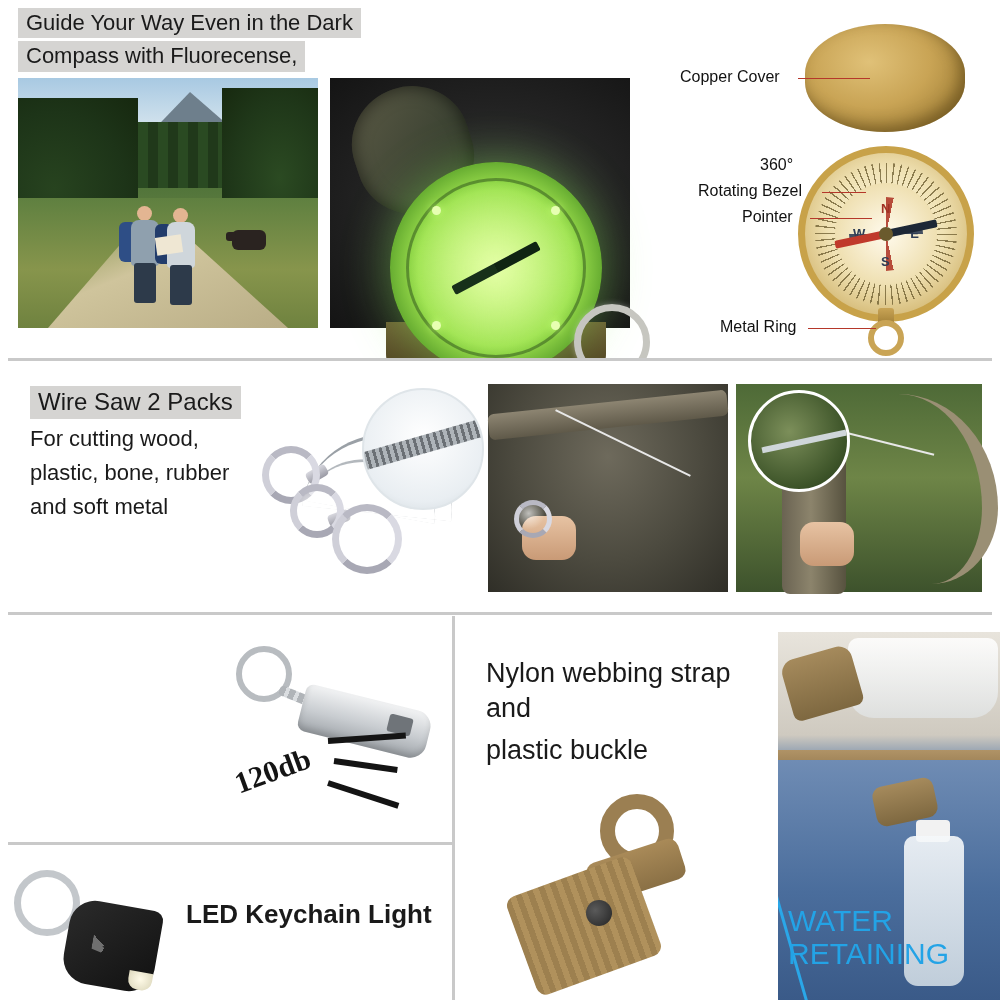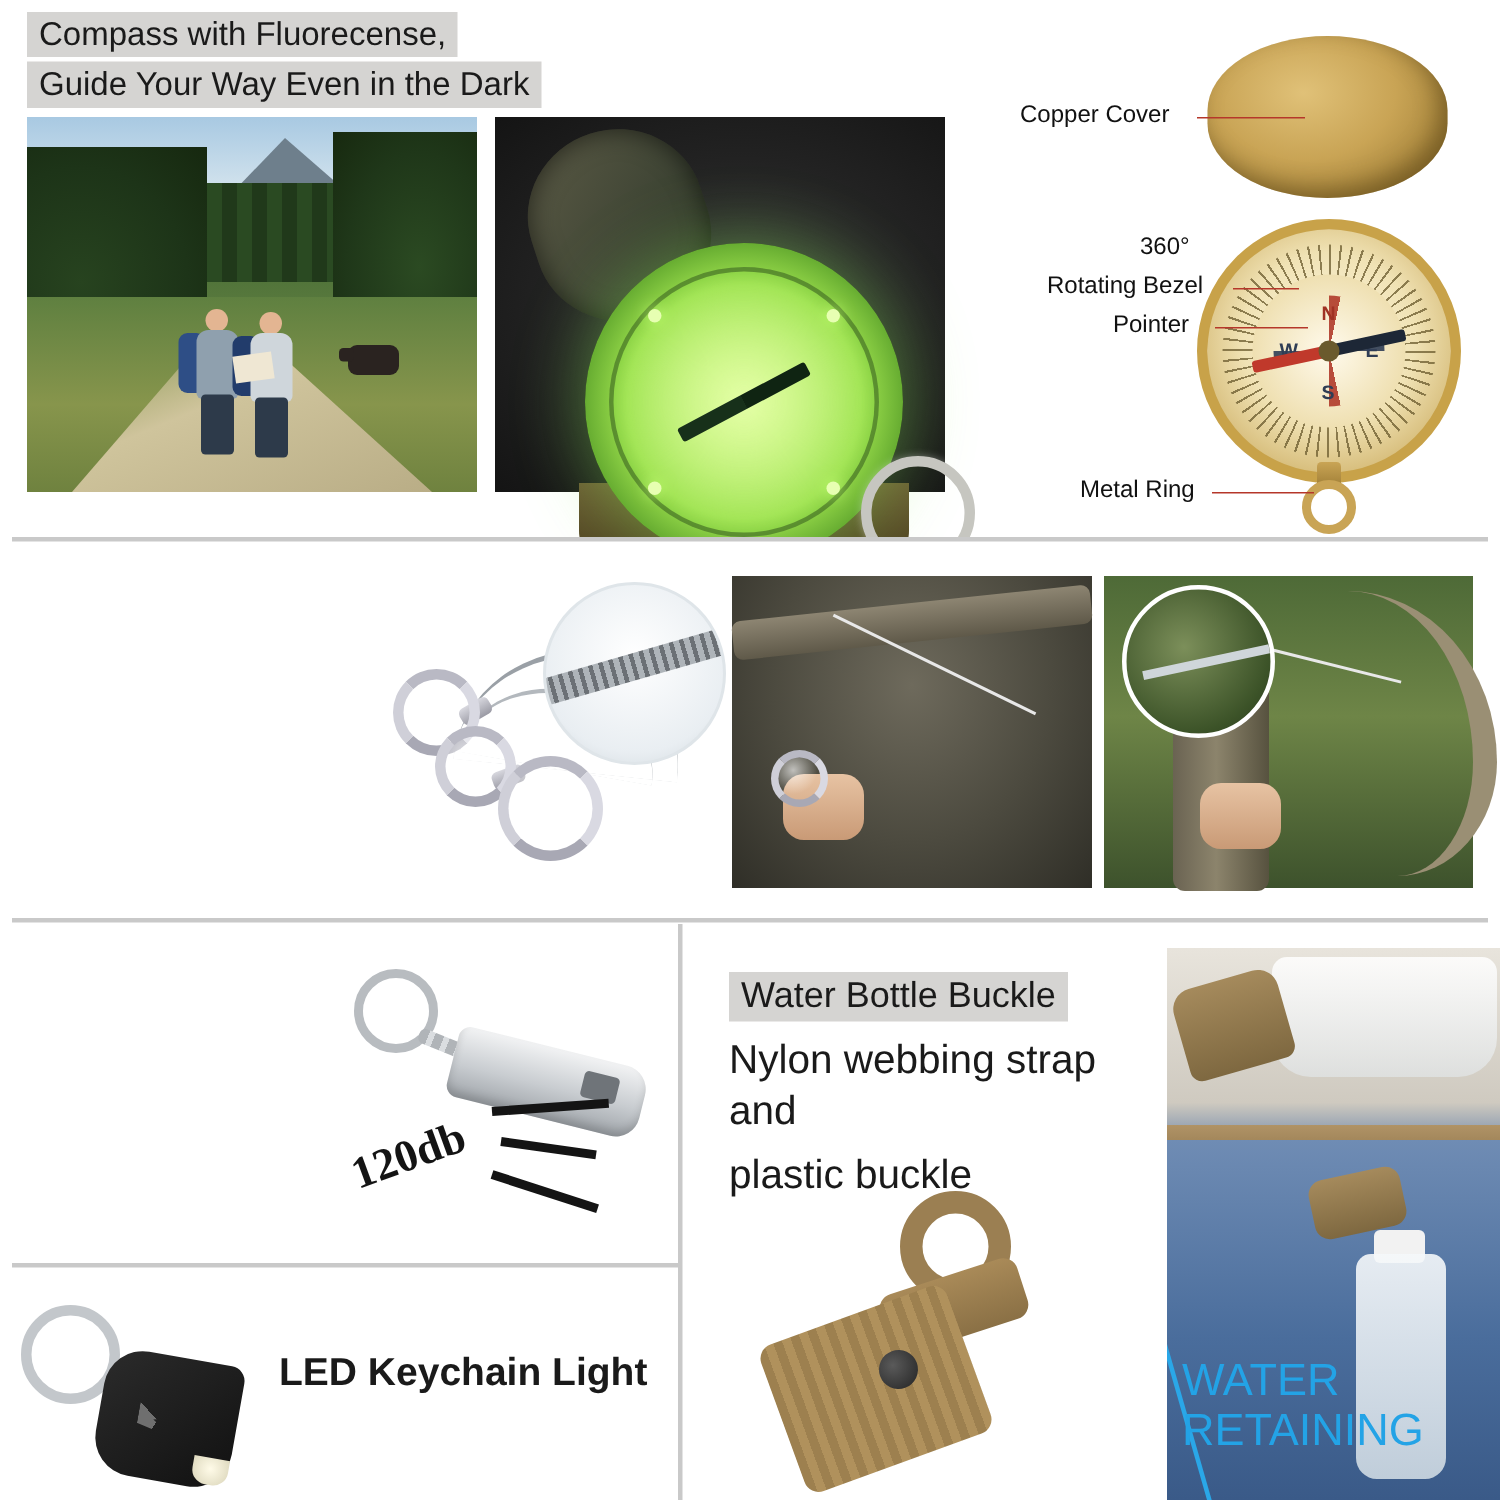--- a/index.html
+++ b/index.html
@@ -471,22 +471,22 @@
   }
 </style>
 </head>
 <body>
 
 <div class="page">
 
   <div class="panel" id="sec-compass">
 
     <div class="cap-compass">
+      <div><span class="hl">Guide Your Way Even in the Dark</span></div>
       <div><span class="hl">Compass with Fluorecense,</span></div>
-      <div><span class="hl">Guide Your Way Even in the Dark</span></div>
     </div>
 
     <div class="photo-hikers">
       <div class="ph-sky"></div>
       <div class="ph-mountain"></div>
       <div class="ph-mountain2"></div>
       <div class="ph-treeline"></div>
       <div class="ph-trees-l"></div>
       <div class="ph-trees-r"></div>
       <div class="ph-field"></div>
@@ -550,20 +550,26 @@
       <div class="dg-label" style="left:70px; top:308px;">Metal Ring</div>
     </div>
   </div>
 
   <div class="divider" style="left:8px; top:358px; width:984px; height:3px;"></div>
   <div class="divider" style="left:8px; top:612px; width:984px; height:3px;"></div>
   <div class="divider" style="left:452px; top:616px; width:3px; height:384px;"></div>
   <div class="divider" style="left:8px; top:842px; width:444px; height:3px;"></div>
 
   <div class="panel" id="sec-wiresaw">
+    <div class="cap-wiresaw">
+      <div><span class="hl">Wire Saw 2 Packs</span></div>
+      <div class="plain">For cutting wood,</div>
+      <div class="plain">plastic, bone, rubber</div>
+      <div class="plain">and soft metal</div>
+    </div>
 
     <div class="saw-art">
       <div class="saw-wire"></div>
       <div class="saw-wire2"></div>
       <div class="saw-zoom"></div>
       <div class="saw-swivel ss1"></div>
       <div class="saw-swivel ss2"></div>
       <div class="saw-ring sr1"></div>
       <div class="saw-ring sr2"></div>
       <div class="saw-ring sr3"></div>
@@ -609,21 +615,20 @@
       </div>
       <div class="led-bulb"></div>
     </div>
     <div class="led-label">
       <div class="plain">LED Keychain Light</div>
     </div>
   </div>
 
   <div class="panel" id="sec-buckle">
     <div class="cap-buckle">
-      <div><span class="hl">Water Bottle Buckle</span></div>
       <div class="plain">Nylon webbing strap and</div>
       <div class="plain">plastic buckle</div>
     </div>
 
     <div class="buckle-art">
       <div class="bk-ring"></div>
       <div class="bk-neck"></div>
       <div class="bk-strap"></div>
       <div class="bk-snap"></div>
     </div>

